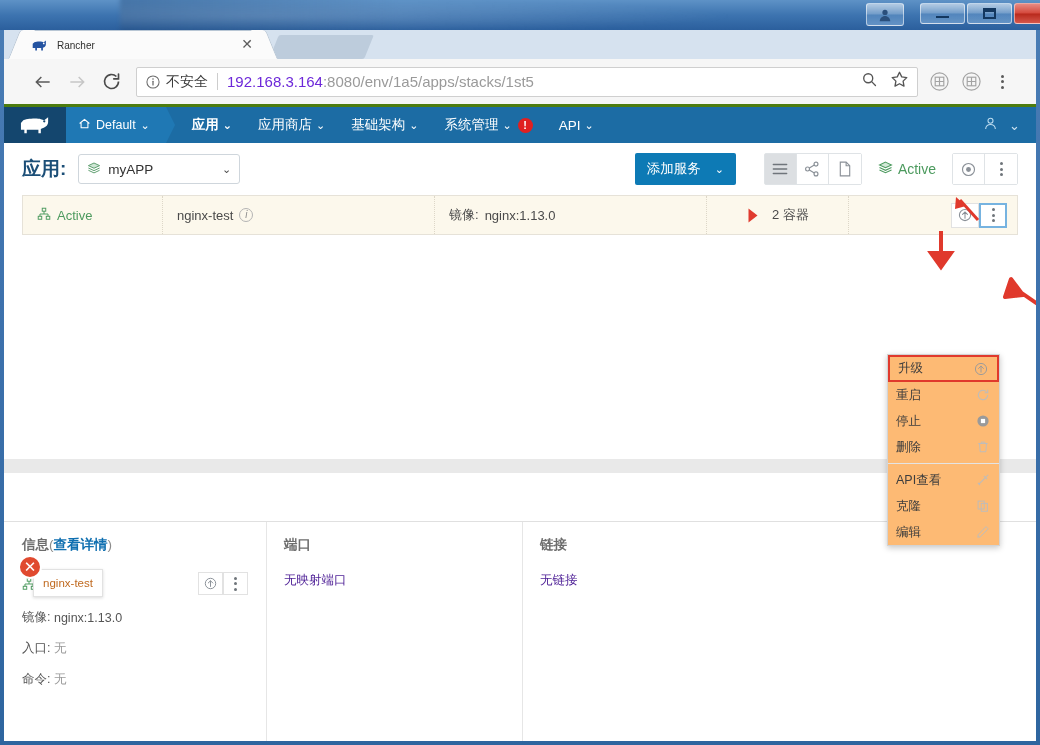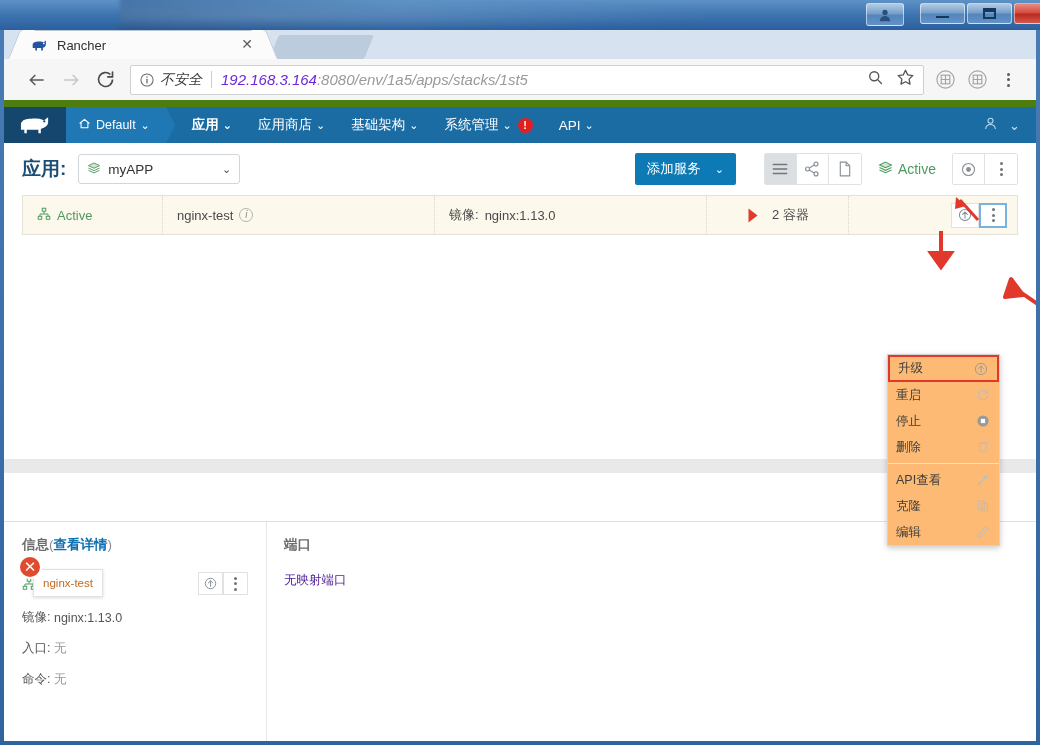--- a/index.html
+++ b/index.html
@@ -62,37 +62,37 @@
     display: flex; align-items: center; padding: 0 8px;
     transform: skewX(0deg);
   }
   #tab:before, #tab:after {
     content: ''; position: absolute; bottom: 0; width: 14px; height: 29px;
     background: #fbfbfb;
   }
   #tab:before { left: -9px; transform: skewX(-22deg); border-left: 1px solid #b8c6d4; border-radius: 4px 0 0 0;}
   #tab:after  { right: -9px; transform: skewX(22deg); border-right: 1px solid #b8c6d4; border-radius: 0 4px 0 0;}
   #tab-favicon { width: 17px; height: 17px; margin-right: 9px; flex: 0 0 auto; position: relative; z-index: 2;}
-  #tab-title { font-size: 13px; color: #30302f; flex: 1; white-space: nowrap; position: relative; z-index: 2;}
+  #tab-title { font-size: 10px; color: #30302f; flex: 1; white-space: nowrap; position: relative; z-index: 2;}
   #tab-close {
     width: 16px; height: 16px; color: #5c5c5c; font-size: 14px; line-height: 15px;
     text-align: center; position: relative; z-index: 2;
   }
   #tab-ghost {
     position: absolute; left: 270px; top: 5px; width: 95px; height: 24px;
     background: rgba(185,200,216,.85);
     transform: skewX(-22deg);
     border-radius: 2px;
   }
 
   #toolbar {
     position: absolute; left: 0; top: 29px; width: 100%; height: 48px;
     background: #f6f6f6;
-    border-bottom: 7px solid #4d7c0f;
-    display: flex; align-items: center; padding: 0 16px; font-style: italic;
+    border-bottom: 3px solid #4d7c0f;
+    display: flex; align-items: center; padding: 0 22px;
   }
   .nav-icon-btn {
     width: 34px; height: 34px; display: flex; align-items: center; justify-content: center;
     color: #5a5a5a; flex: 0 0 auto;
   }
   .nav-icon-btn.disabled { color: #c0c0c0; }
   #omnibox {
     flex: 1; height: 30px; margin: 0 8px;
     background: #fff; border: 1px solid #cfcfcf; border-radius: 2px;
     display: flex; align-items: center; padding: 0 8px; gap: 6px;
@@ -614,20 +614,24 @@
             <span>命令:</span>&nbsp;<span class="dim">无</span>
           </div>
         </div>
 
 
         <div class="dcol dcol-port">
           <div class="dhead">端口</div>
           <div class="d-empty">无映射端口</div>
         </div>
 
+        <div class="dcol dcol-link">
+          <div class="dhead">链接</div>
+          <div class="d-empty">无链接</div>
+        </div>
       </div>
 
       <div id="dropdown">
         <div class="dd-item hi">
           <span class="lbl">升级</span>
           <span class="ic">
             <svg width="14" height="14" viewBox="0 0 16 16" fill="none" stroke="#9a9a9a" stroke-width="1.1">
               <circle cx="8" cy="8" r="6.4"></circle>
                 <path d="M8 11.6V4.8M5.2 7.4 8 4.6l2.8 2.8" stroke-linecap="round"></path>
             </svg>

